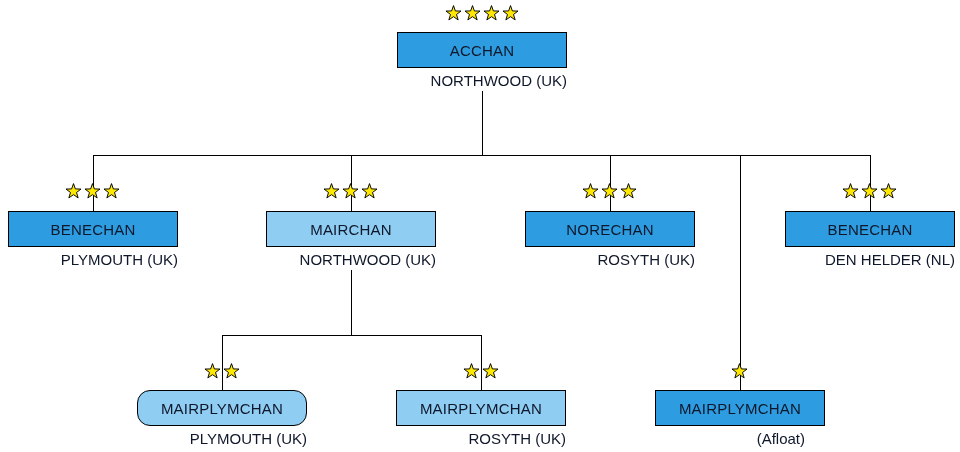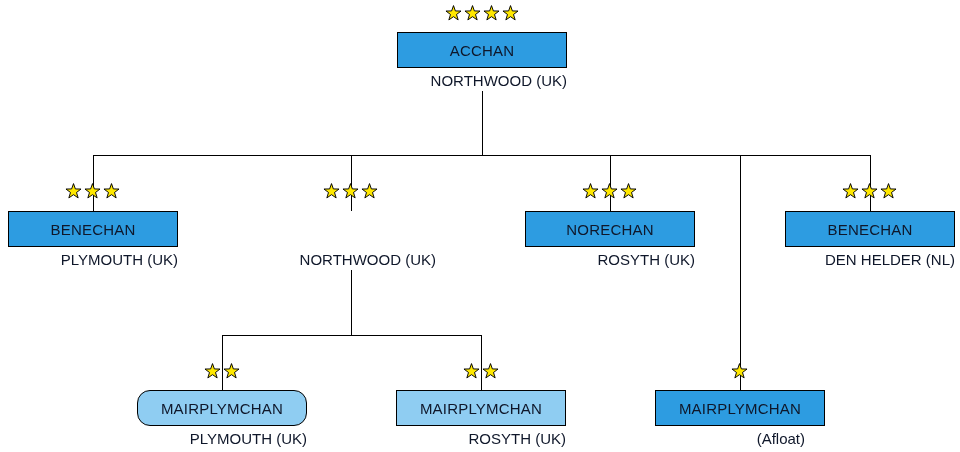--- a/index.html
+++ b/index.html
@@ -102,20 +102,21 @@
       <svg width="19" height="19" viewBox="0 0 24 24">
         <path d="M12 2 L14.35 8.76 L21.51 8.91 L15.8 13.24 L17.88 20.09 L12 16 L6.12 20.09 L8.2 13.24 L2.49 8.91 L9.65 8.76 Z" fill="#ffe800" stroke="#000000" stroke-width="1.2" stroke-linejoin="round"></path>
       </svg>
       <svg width="19" height="19" viewBox="0 0 24 24">
         <path d="M12 2 L14.35 8.76 L21.51 8.91 L15.8 13.24 L17.88 20.09 L12 16 L6.12 20.09 L8.2 13.24 L2.49 8.91 L9.65 8.76 Z" fill="#ffe800" stroke="#000000" stroke-width="1.2" stroke-linejoin="round"></path>
       </svg>
       <svg width="19" height="19" viewBox="0 0 24 24">
         <path d="M12 2 L14.35 8.76 L21.51 8.91 L15.8 13.24 L17.88 20.09 L12 16 L6.12 20.09 L8.2 13.24 L2.49 8.91 L9.65 8.76 Z" fill="#ffe800" stroke="#000000" stroke-width="1.2" stroke-linejoin="round"></path>
       </svg>
     </div>
+  <div class="box" style="left: 266px; top: 211px; background: rgb(143, 205, 242);">MAIRCHAN</div>
   <div class="loc" style="left:266px; top:251px">NORTHWOOD (UK)</div>
 
   <div class="stars" style="left:581px; top:182px">
       <svg width="19" height="19" viewBox="0 0 24 24">
         <path d="M12 2 L14.35 8.76 L21.51 8.91 L15.8 13.24 L17.88 20.09 L12 16 L6.12 20.09 L8.2 13.24 L2.49 8.91 L9.65 8.76 Z" fill="#ffe800" stroke="#000000" stroke-width="1.2" stroke-linejoin="round"></path>
       </svg>
       <svg width="19" height="19" viewBox="0 0 24 24">
         <path d="M12 2 L14.35 8.76 L21.51 8.91 L15.8 13.24 L17.88 20.09 L12 16 L6.12 20.09 L8.2 13.24 L2.49 8.91 L9.65 8.76 Z" fill="#ffe800" stroke="#000000" stroke-width="1.2" stroke-linejoin="round"></path>
       </svg>
       <svg width="19" height="19" viewBox="0 0 24 24">

